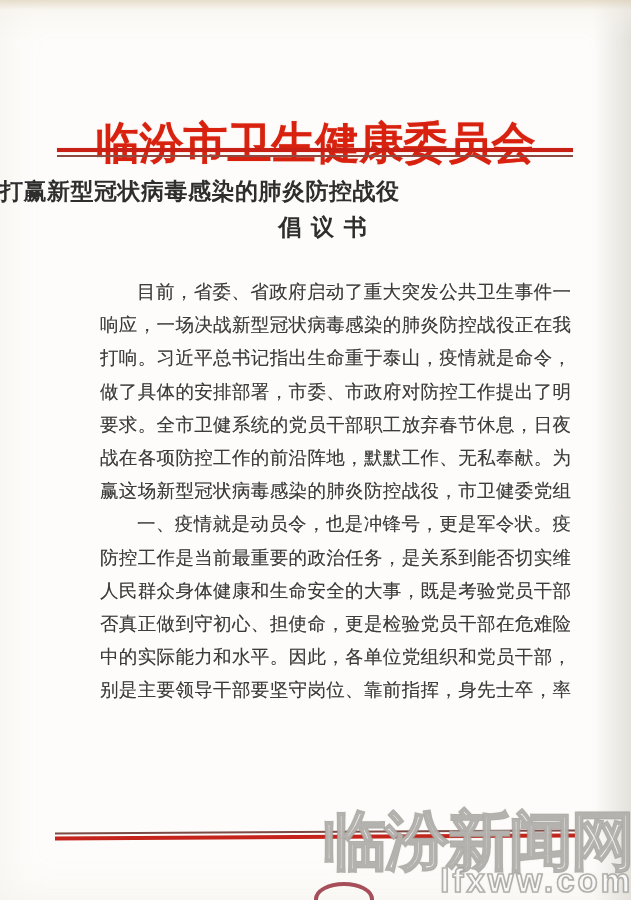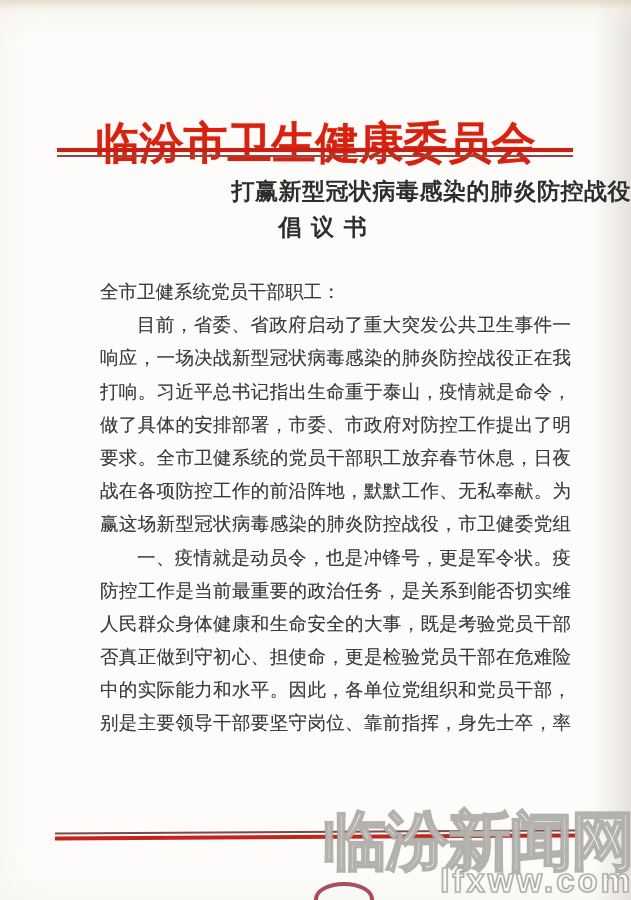--- a/index.html
+++ b/index.html
@@ -43,21 +43,21 @@
   }
   .head-rule .thin {
     height: 2px; margin-top: 3px; background: #8e4a40;
   }
   .head-rule { top: 148px; }
 
   
   .doc-title {
     position: absolute;
     top: 176px; left: 0; right: 0;
-    text-align: right;
+    text-align: left;
     font-size: 23px;
     font-weight: bold;
     color: #2e2e2e;
     letter-spacing: 0.5px;
     white-space: nowrap;
   }
   .doc-subtitle {
     position: absolute;
     top: 212px; left: 16px; right: 0;
     text-align: center;
@@ -141,21 +141,20 @@
 
   <div class="head-rule">
     <div class="thick"></div>
     <div class="thin"></div>
   </div>
 
   <div class="doc-title">打赢新型冠状病毒感染的肺炎防控战役</div>
   <div class="doc-subtitle">倡 议 书</div>
 
   <div class="doc-body">
-    <div class="line">全市卫健系统党员干部职工：</div>
     <div class="line indent full">目前，省委、省政府启动了重大突发公共卫生事件一级</div>
     <div class="line full">响应，一场决战新型冠状病毒感染的肺炎防控战役正在我市</div>
     <div class="line full">打响。习近平总书记指出生命重于泰山，疫情就是命令，防</div>
     <div class="line full">做了具体的安排部署，市委、市政府对防控工作提出了明确</div>
     <div class="line full">要求。全市卫健系统的党员干部职工放弃春节休息，日夜奋</div>
     <div class="line full">战在各项防控工作的前沿阵地，默默工作、无私奉献。为打</div>
     <div class="line full">赢这场新型冠状病毒感染的肺炎防控战役，市卫健委党组向</div>
     <div class="line indent full">一、疫情就是动员令，也是冲锋号，更是军令状。疫情</div>
     <div class="line full">防控工作是当前最重要的政治任务，是关系到能否切实维护</div>
     <div class="line full">人民群众身体健康和生命安全的大事，既是考验党员干部能</div>

